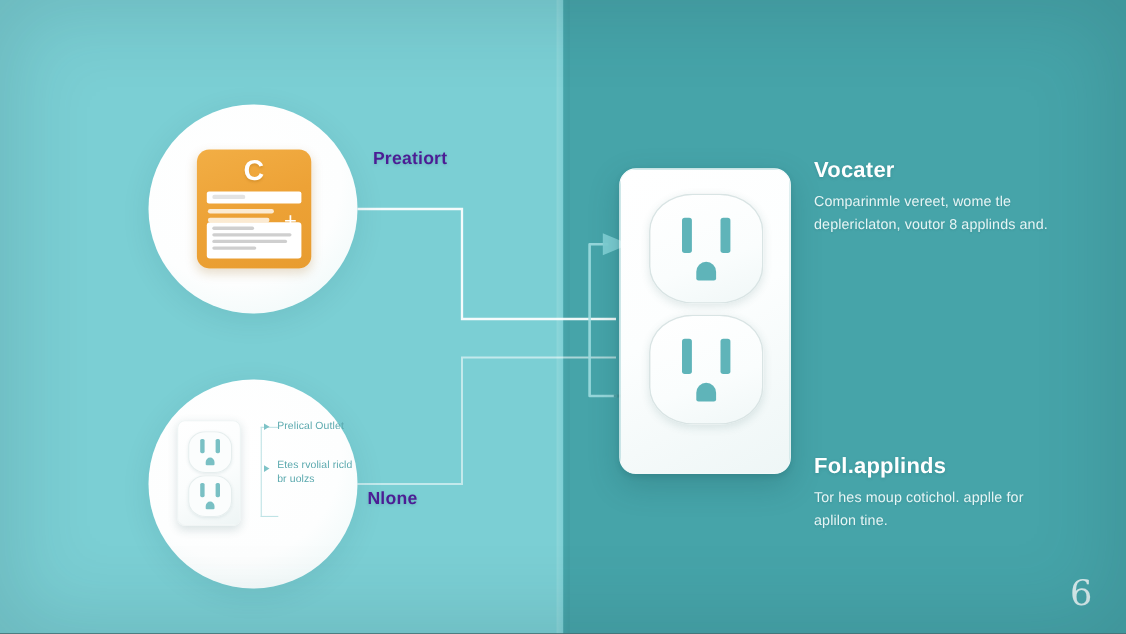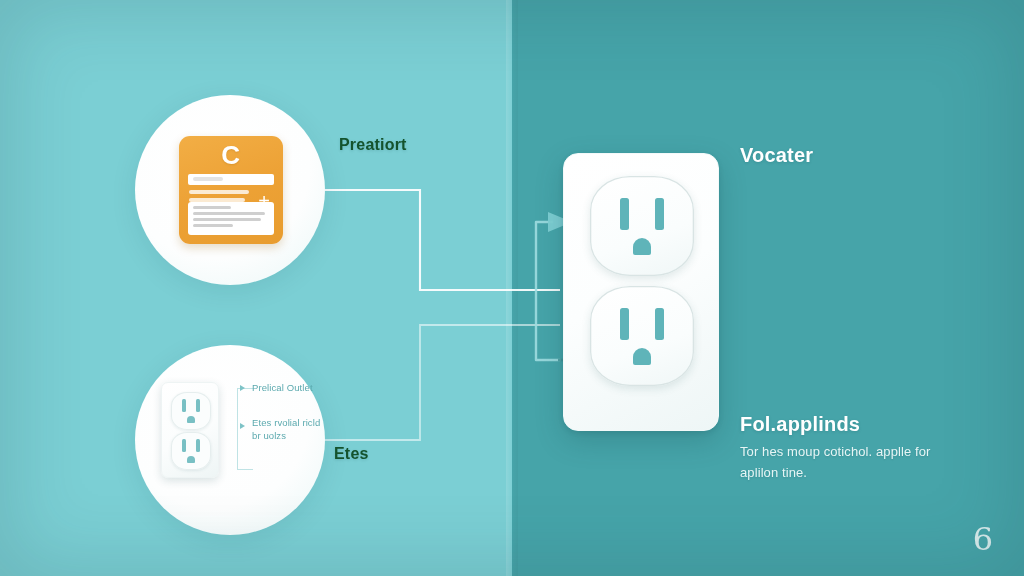--- a/index.html
+++ b/index.html
@@ -270,21 +270,21 @@
     text-shadow: 0 1px 2px rgba(25,80,85,0.18);
   }
   #head-1 { left: 740px; top: 144px; }
   #body-1 { left: 740px; top: 172px; }
   #head-2 { left: 740px; top: 413px; }
   #body-2 { left: 740px; top: 441px; }
 
   
   .side-label {
     position: absolute;
-    color: #14532d;
+    color: #4c1d95;
     font-size: 16px;
     font-weight: bold;
     letter-spacing: 0.2px;
     text-shadow: 0 1px 3px rgba(25,80,85,0.20);
   }
   #label-top { left: 339px; top: 136px; }
   #label-bottom { left: 334px; top: 445px; }
 
   
   .brand {
@@ -368,36 +368,37 @@
       <div class="gnd"></div>
     </div>
   </div>
 
   <div class="anno-lines"></div>
   <div class="arrow-tick" id="tick-1"></div>
   <div class="arrow-tick" id="tick-2"></div>
   <div class="anno" id="anno-1">Prelical Outlet</div>
   <div class="anno" id="anno-2">Etes rvolial ricld br uolzs</div>
 
-  <div class="side-label" id="label-bottom">Etes</div>
+  <div class="side-label" id="label-bottom">Nlone</div>
 
   <div class="big-plate">
     <div class="big-socket top">
       <div class="pin l"></div>
       <div class="pin r"></div>
       <div class="gnd"></div>
     </div>
     <div class="big-socket bottom">
       <div class="pin l"></div>
       <div class="pin r"></div>
       <div class="gnd"></div>
     </div>
   </div>
 
   <div class="txt-head" id="head-1">Vocater</div>
+  <div class="txt-body" id="body-1">Comparinmle vereet, wome tle deplericlaton, voutor 8 applinds and.</div>
 
   <div class="txt-head" id="head-2">Fol.applinds</div>
   <div class="txt-body" id="body-2">Tor hes moup cotichol. applle for aplilon tine.</div>
 
   <div class="brand">
     <span class="brand-mark">6</span>
   </div>
 
   <div class="vignette"></div>
 </div>

